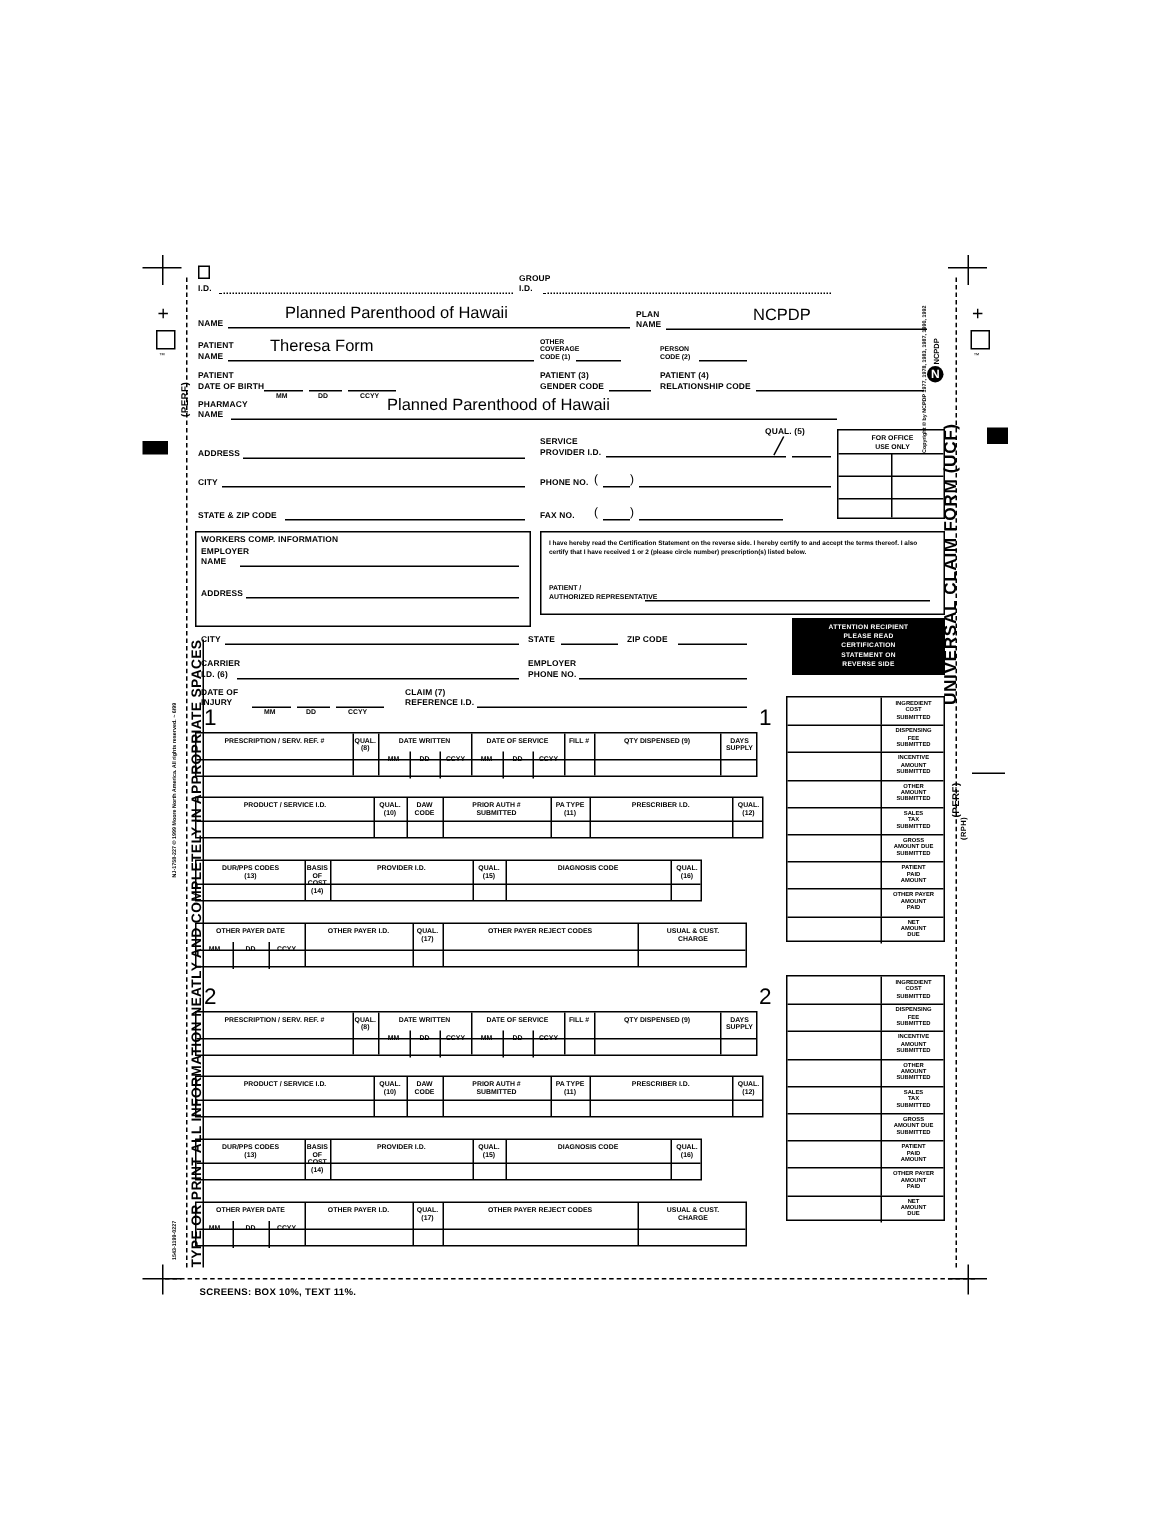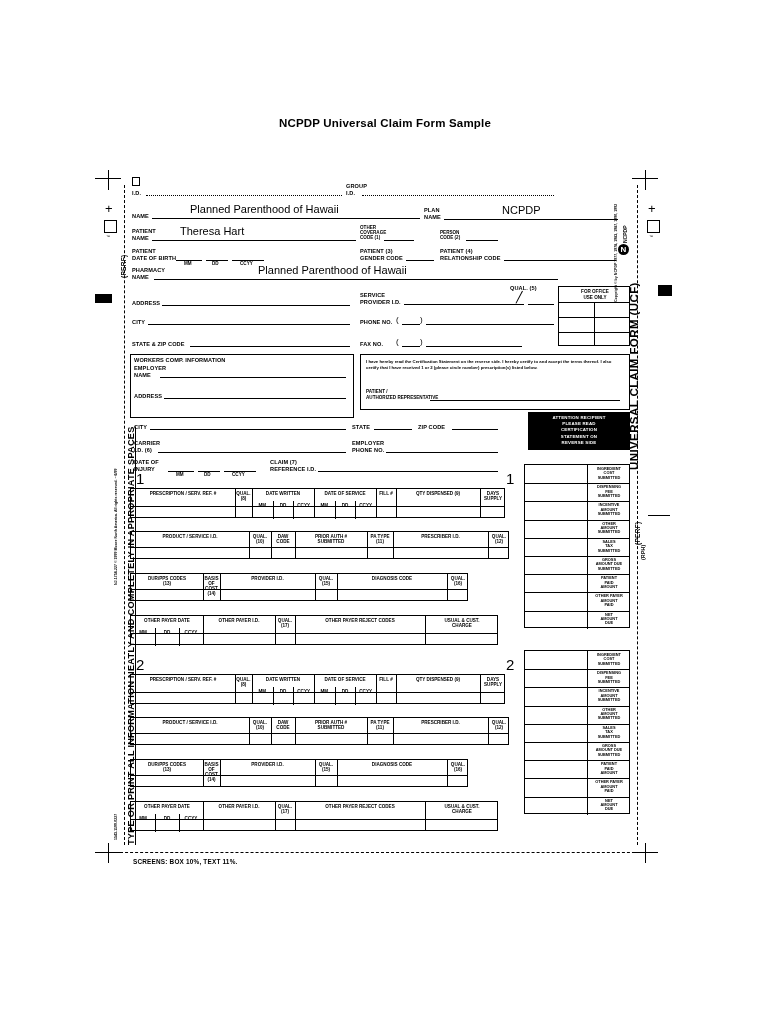--- a/index.html
+++ b/index.html
@@ -45,21 +45,20 @@
   .footer{position:absolute;font-size:6.4px;font-weight:bold;letter-spacing:.2px;}
   .sidecode{position:absolute;font-size:3.6px;font-weight:bold;white-space:nowrap;}
   .logo-n{position:absolute;border-radius:50%;background:#000;color:#fff;font-weight:bold;text-align:center;}
   .paren{position:absolute;font-size:8px;}
 </style>
 </head>
 <body>
 
 <div class="page">
 
-  <div class="doc-title">NCPDP Universal Claim Form Sample</div>
 
   <div class="cropmark" style="left:95px;top:178px;width:26px;height:1.4px;"></div>
   <div class="cropmark" style="left:108px;top:170px;width:1.4px;height:20px;"></div>
   <div class="cropmark" style="left:632px;top:178px;width:26px;height:1.4px;"></div>
   <div class="cropmark" style="left:645px;top:170px;width:1.4px;height:20px;"></div>
   <div class="cropmark" style="left:95px;top:852px;width:26px;height:1.4px;"></div>
   <div class="cropmark" style="left:108px;top:843px;width:1.4px;height:20px;"></div>
   <div class="cropmark" style="left:632px;top:852px;width:26px;height:1.4px;"></div>
   <div class="cropmark" style="left:645px;top:843px;width:1.4px;height:20px;"></div>
   <div class="cropmark" style="left:648px;top:515px;width:22px;height:1.2px;"></div>
@@ -117,21 +116,21 @@
     <div class="rule" style="left:22px;top:40px;width:268px;"></div>
     <div class="filled" style="left:60px;top:25px;">Planned Parenthood of Hawaii</div>
     <div class="lbl" style="left:294px;top:29px;">PLAN</div>
     <div class="lbl" style="left:294px;top:36px;">NAME</div>
     <div class="rule" style="left:314px;top:41px;width:174px;"></div>
     <div class="filled" style="left:372px;top:26px;">NCPDP</div>
 
     <div class="lbl" style="left:2px;top:50px;">PATIENT</div>
     <div class="lbl" style="left:2px;top:57px;">NAME</div>
     <div class="rule" style="left:22px;top:62px;width:204px;"></div>
-    <div class="filled" style="left:50px;top:47px;">Theresa Hart</div>
+    <div class="filled" style="left:50px;top:47px;">Theresa Form</div>
 
     <div class="lbl-sm" style="left:230px;top:47px;">OTHER</div>
     <div class="lbl-sm" style="left:230px;top:52px;">COVERAGE</div>
     <div class="lbl-sm" style="left:230px;top:57px;">CODE (1)</div>
     <div class="rule" style="left:254px;top:62px;width:30px;"></div>
 
     <div class="lbl-sm" style="left:310px;top:52px;">PERSON</div>
     <div class="lbl-sm" style="left:310px;top:57px;">CODE (2)</div>
     <div class="rule" style="left:336px;top:62px;width:32px;"></div>
 

